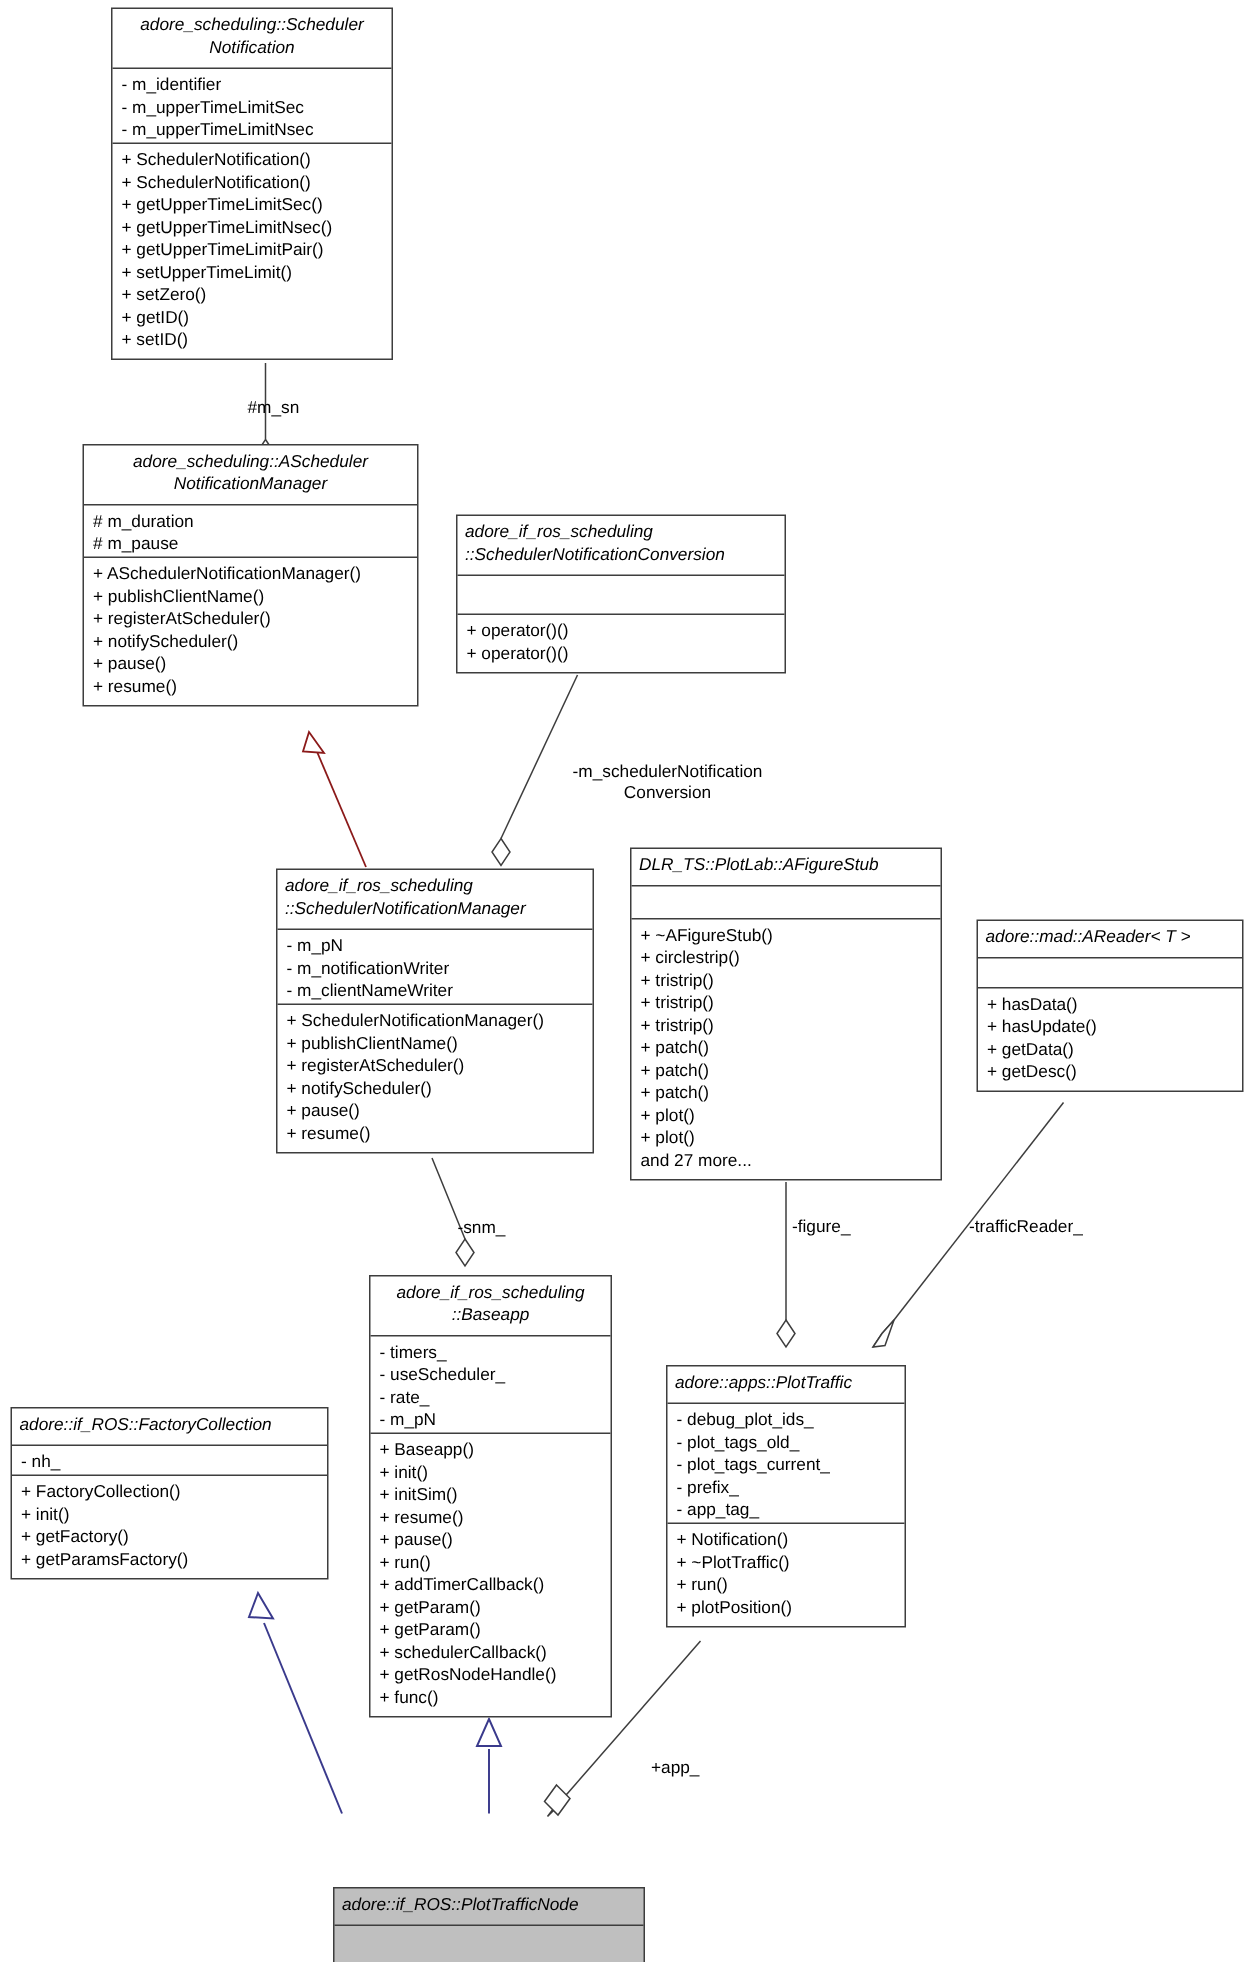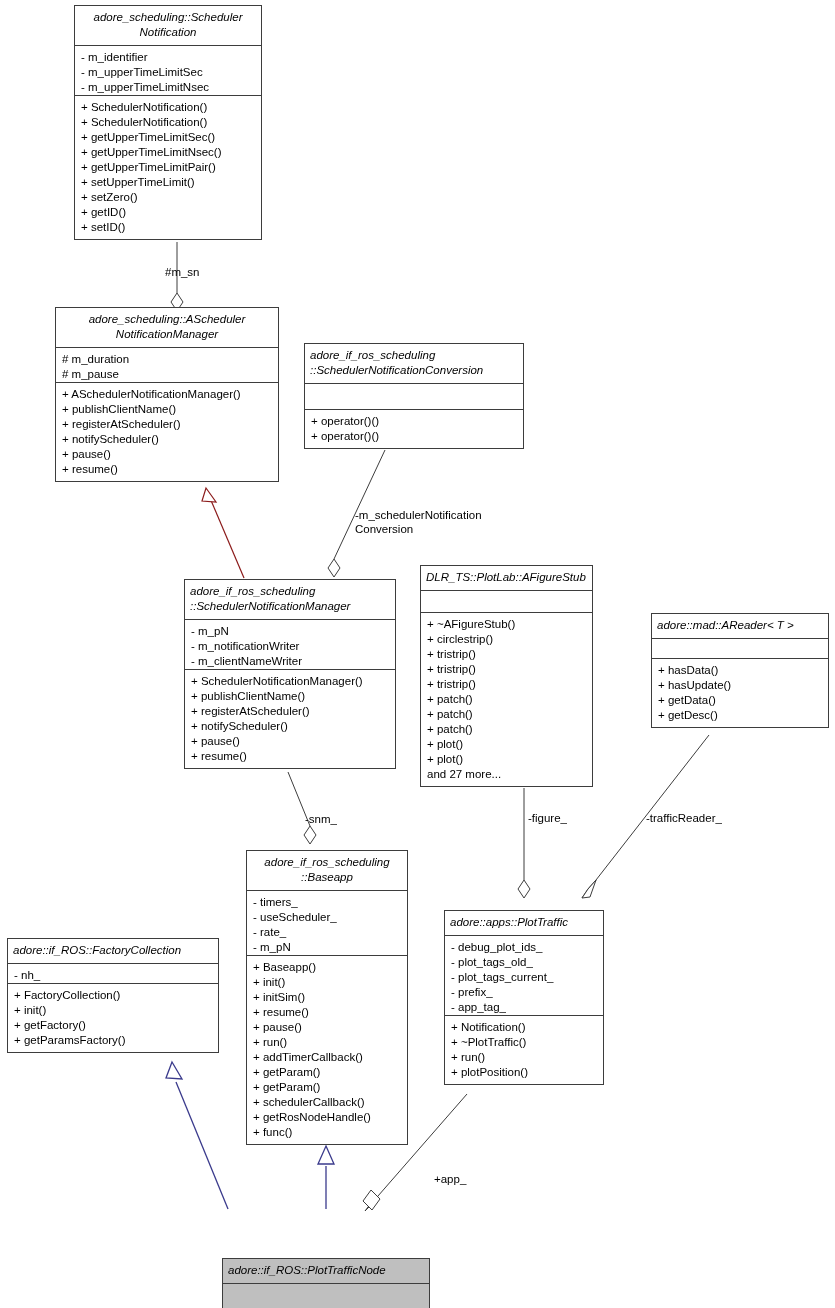--- a/index.html
+++ b/index.html
@@ -62,20 +62,21 @@
   }
   .node .row {
     white-space: nowrap;
   }
   .edge-label {
     position: absolute;
     font-size: 11.5px;
     line-height: 14px;
     color: #000000;
     white-space: pre-line;
+    text-align: center;
   }
   .edge-label.lbl-left {
     text-align: left;
   }
 </style>
 </head>
 <body>
 
 <div id="diagram-root">
 
@@ -144,21 +145,21 @@
       <div class="row">+ getUpperTimeLimitSec()</div>
       <div class="row">+ getUpperTimeLimitNsec()</div>
       <div class="row">+ getUpperTimeLimitPair()</div>
       <div class="row">+ setUpperTimeLimit()</div>
       <div class="row">+ setZero()</div>
       <div class="row">+ getID()</div>
       <div class="row">+ setID()</div>
     </div>
   </div>
 
-  <div class="node" style="left:55px; top:307px; width:224px;">
+  <div class="node" style="left:55px; top:296px; width:224px;">
     <div class="title">adore_scheduling::AScheduler
 NotificationManager</div>
     <div class="attrs">
       <div class="row"># m_duration</div>
       <div class="row"># m_pause</div>
     </div>
     <div class="ops">
       <div class="row">+ ASchedulerNotificationManager()</div>
       <div class="row">+ publishClientName()</div>
       <div class="row">+ registerAtScheduler()</div>
@@ -189,21 +190,21 @@
     <div class="ops">
       <div class="row">+ SchedulerNotificationManager()</div>
       <div class="row">+ publishClientName()</div>
       <div class="row">+ registerAtScheduler()</div>
       <div class="row">+ notifyScheduler()</div>
       <div class="row">+ pause()</div>
       <div class="row">+ resume()</div>
     </div>
   </div>
 
-  <div class="node" style="left:420px; top:565px; width:173px;">
+  <div class="node" style="left:420px; top:565px; width:208px;">
     <div class="title left">DLR_TS::PlotLab::AFigureStub</div>
     <div class="attrs" style="height:22px;"></div>
     <div class="ops">
       <div class="row">+ ~AFigureStub()</div>
       <div class="row">+ circlestrip()</div>
       <div class="row">+ tristrip()</div>
       <div class="row">+ tristrip()</div>
       <div class="row">+ tristrip()</div>
       <div class="row">+ patch()</div>
       <div class="row">+ patch()</div>

